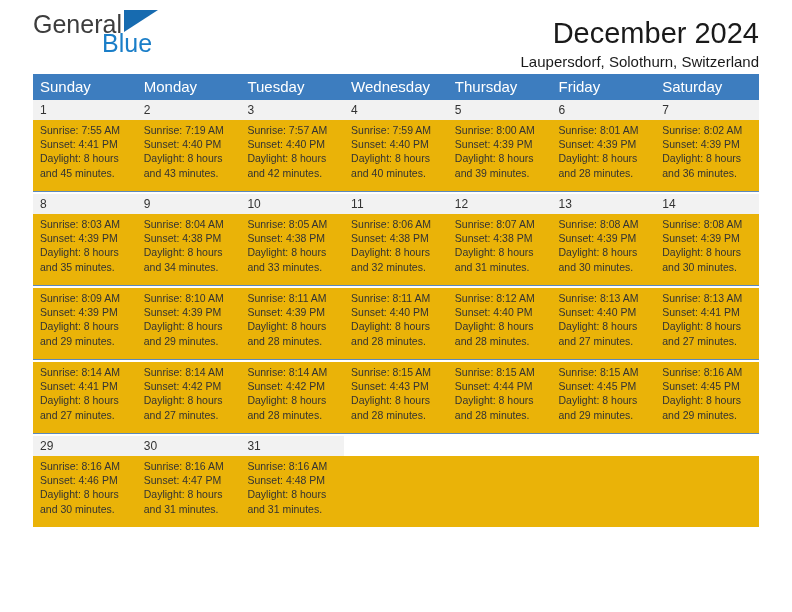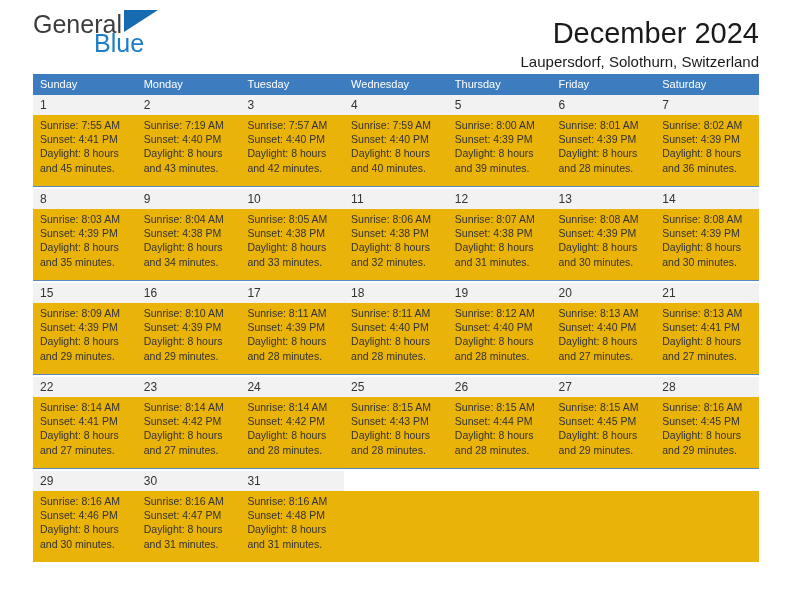--- a/index.html
+++ b/index.html
@@ -48,21 +48,21 @@
     position: absolute;
     left: 91px;
     top: 10px;
     width: 0;
     height: 0;
     border-left: 34px solid #176bb0;
     border-bottom: 22px solid transparent;
   }
   .brand-row2 {
     position: absolute;
-    left: 61px;
+    left: 69px;
     top: 30px;
     font-size: 25px;
     line-height: 26px;
     color: #1a7ec8;
     white-space: nowrap;
   }
   .titles {
     text-align: right;
     padding-top: 15px;
   }
@@ -82,21 +82,21 @@
 
   
   .calendar {
     width: 726px;
     border-collapse: collapse;
     table-layout: fixed;
   }
   .dow-row th {
     background: #3d7dbf;
     color: #ffffff;
-    font-size: 11px;
+    font-size: 15px;
     font-weight: normal;
     text-align: left;
     padding: 4px 0 5px 7px;
     height: 12px;
     vertical-align: middle;
   }
   .week-sep td {
     height: 2px;
     padding: 0;
     border-top: 1px solid #5b89bd;
@@ -267,29 +267,20 @@
           <div class="line">Sunrise: 8:08 AM</div>
           <div class="line">Sunset: 4:39 PM</div>
           <div class="line">Daylight: 8 hours</div>
           <div class="line">and 30 minutes.</div>
         </td>
       </tr>
 
       <tr class="week-sep">
           <td colspan="7"></td>
         </tr>
-      <tr class="daynum-row">
-        <td>15</td>
-        <td>16</td>
-        <td>17</td>
-        <td>18</td>
-        <td>19</td>
-        <td>20</td>
-        <td>21</td>
-      </tr>
       <tr class="detail-row">
         <td>
           <div class="line">Sunrise: 8:09 AM</div>
           <div class="line">Sunset: 4:39 PM</div>
           <div class="line">Daylight: 8 hours</div>
           <div class="line">and 29 minutes.</div>
         </td>
         <td>
           <div class="line">Sunrise: 8:10 AM</div>
           <div class="line">Sunset: 4:39 PM</div>
@@ -324,29 +315,20 @@
           <div class="line">Sunrise: 8:13 AM</div>
           <div class="line">Sunset: 4:41 PM</div>
           <div class="line">Daylight: 8 hours</div>
           <div class="line">and 27 minutes.</div>
         </td>
       </tr>
 
       <tr class="week-sep">
           <td colspan="7"></td>
         </tr>
-      <tr class="daynum-row">
-        <td>22</td>
-        <td>23</td>
-        <td>24</td>
-        <td>25</td>
-        <td>26</td>
-        <td>27</td>
-        <td>28</td>
-      </tr>
       <tr class="detail-row">
         <td>
           <div class="line">Sunrise: 8:14 AM</div>
           <div class="line">Sunset: 4:41 PM</div>
           <div class="line">Daylight: 8 hours</div>
           <div class="line">and 27 minutes.</div>
         </td>
         <td>
           <div class="line">Sunrise: 8:14 AM</div>
           <div class="line">Sunset: 4:42 PM</div>

